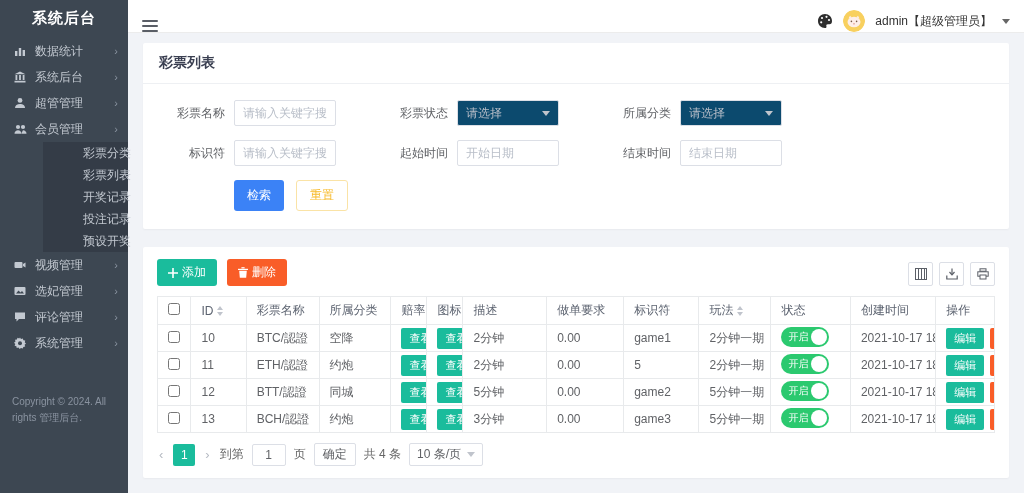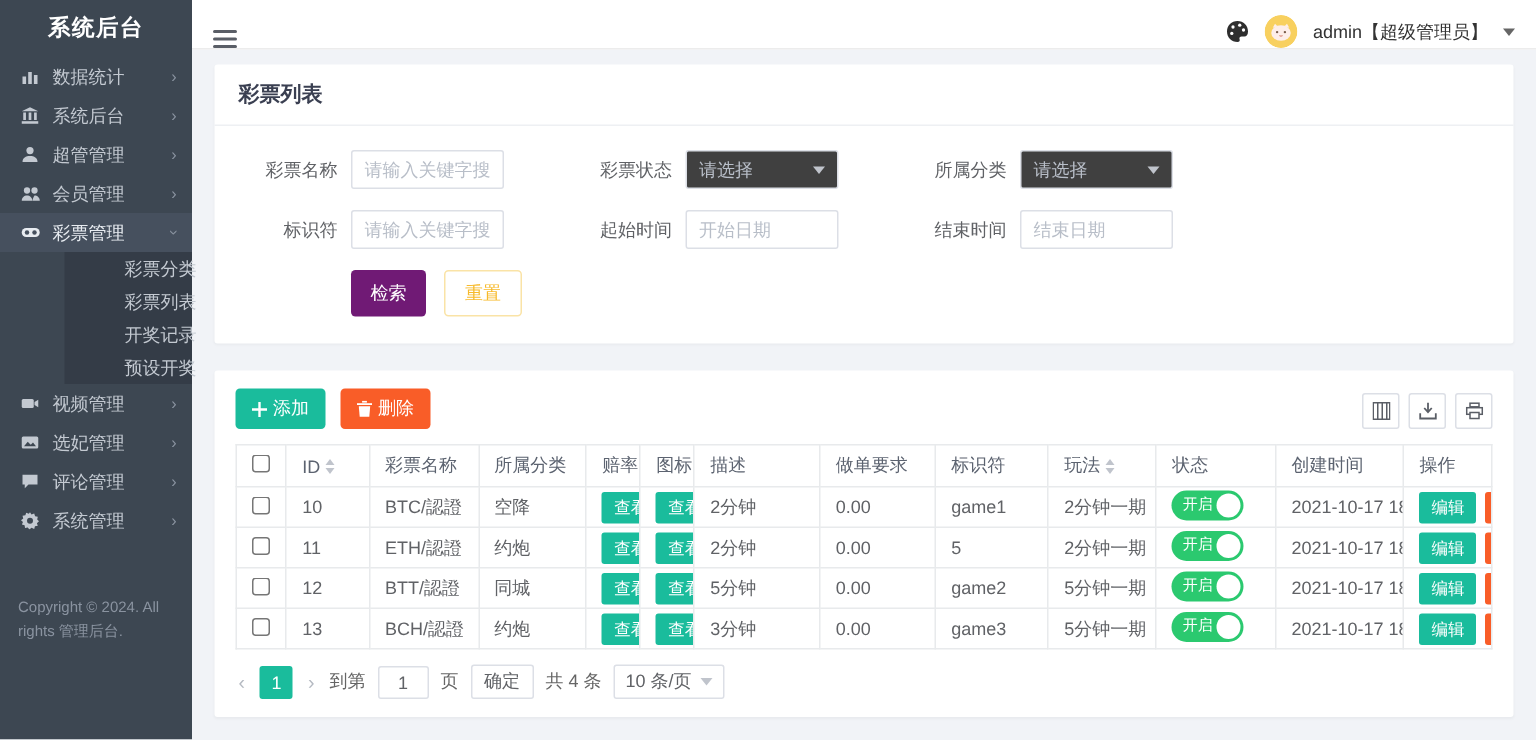--- a/index.html
+++ b/index.html
@@ -37,25 +37,25 @@
   .card { background:#fff; border-radius:2px; box-shadow:0 1px 2px rgba(0,0,0,.04); }
   .card-title { font-size:14px; font-weight:bold; color:#3a3f51; padding:11px 16px; border-bottom:1px solid #eef0f3; }
 
   
   .filter { padding:16px 20px 16px; }
   .f-row { display:flex; align-items:center; margin-bottom:14px; }
   .f-group { display:flex; align-items:center; margin-right:50px; }
   .f-label { width:62px; text-align:right; margin-right:9px; color:#606266; font-size:12px; flex:none; }
   .f-input { width:102px; height:26px; border:1px solid #dcdfe6; border-radius:2px; padding:0 8px; font-size:12px; color:#606266; font-family:inherit; outline:none; }
   .f-input::placeholder { color:#b8bec8; }
-  .f-select { width:102px; height:26px; border:1px solid #dcdfe6; border-radius:2px; padding:0 8px; font-size:12px; color:#b8bec8; display:flex; align-items:center; justify-content:space-between; cursor:pointer; background:#404040; }
+  .f-select { width:102px; height:26px; border:1px solid #dcdfe6; border-radius:2px; padding:0 8px; font-size:12px; color:#b8bec8; display:flex; align-items:center; justify-content:space-between; cursor:pointer; background:#0c4a6e; }
   .sel-caret { width:0; height:0; border-left:4px solid transparent; border-right:4px solid transparent; border-top:5px solid #c0c4cc; }
   .btn-row { margin-left:71px; display:flex; gap:12px; margin-bottom:2px; }
   .btn { border:none; border-radius:3px; font-size:12px; padding:6px 13px; cursor:pointer; font-family:inherit; }
-  .btn-primary { background:#701a75; color:#fff; }
+  .btn-primary { background:#3b82f6; color:#fff; }
   .btn-reset { background:#fff; color:#f7ba2a; border:1px solid #fae3a6; }
 
   
   .table-card { margin-top:18px; padding:12px 14px 12px; }
   .toolbar { display:flex; align-items:flex-end; }
   .tool-btn { display:inline-flex; align-items:center; gap:4px; border:none; border-radius:3px; color:#fff; font-size:12px; padding:5px 11px; cursor:pointer; margin-right:10px; font-family:inherit; }
   .tool-add { background:#1abc9c; }
   .tool-del { background:#f95d28; }
   .toolbar-right { margin-left:auto; display:flex; gap:6px; }
   .icon-btn { width:25px; height:24px; border:1px solid #dcdfe6; border-radius:2px; background:#fff; display:inline-flex; align-items:center; justify-content:center; cursor:pointer; }
@@ -136,36 +136,26 @@
               <circle cx="4" cy="4" r="2.1" fill="#c3c9d1"></circle>
               <circle cx="9" cy="4" r="2.1" fill="#c3c9d1"></circle>
               <path d="M0.5 10.8 C0.5 8.6 2.1 7.3 4 7.3 C5.9 7.3 7.5 8.6 7.5 10.8 Z" fill="#c3c9d1"></path>
               <path d="M7.6 10.8 C7.9 8.8 9 7.3 9 7.3 C10.9 7.3 12.5 8.6 12.5 10.8 Z" fill="#c3c9d1"></path>
             </svg>
         </span>
         <span class="s-label">会员管理</span>
         <span class="s-chev">›</span>
       </div>
 
-      <div class="s-item active">
-        <span class="s-ico">
-          <svg width="13" height="12" viewBox="0 0 13 12">
-              <rect x="0.5" y="3" width="12" height="6" rx="3" fill="#e8ecf1"></rect>
-              <circle cx="4" cy="6" r="1.5" fill="#46505e"></circle>
-              <circle cx="9" cy="6" r="1.5" fill="#46505e"></circle>
-            </svg>
-        </span>
-        <span class="s-label">彩票管理</span>
-        <span class="s-chev down">›</span>
-      </div>
 
       <div class="submenu">
         <div class="sub-item">彩票分类</div>
         <div class="sub-item">彩票列表</div>
         <div class="sub-item">开奖记录</div>
+        <div class="sub-item">投注记录</div>
         <div class="sub-item">预设开奖</div>
       </div>
 
       <div class="s-item">
         <span class="s-ico">
           <svg width="12" height="12" viewBox="0 0 12 12">
               <rect x="0.5" y="3" width="8" height="6" rx="1" fill="#c3c9d1"></rect>
               <path d="M9 5 L11.5 3.5 L11.5 8.5 L9 7 Z" fill="#c3c9d1"></path>
             </svg>
         </span>

